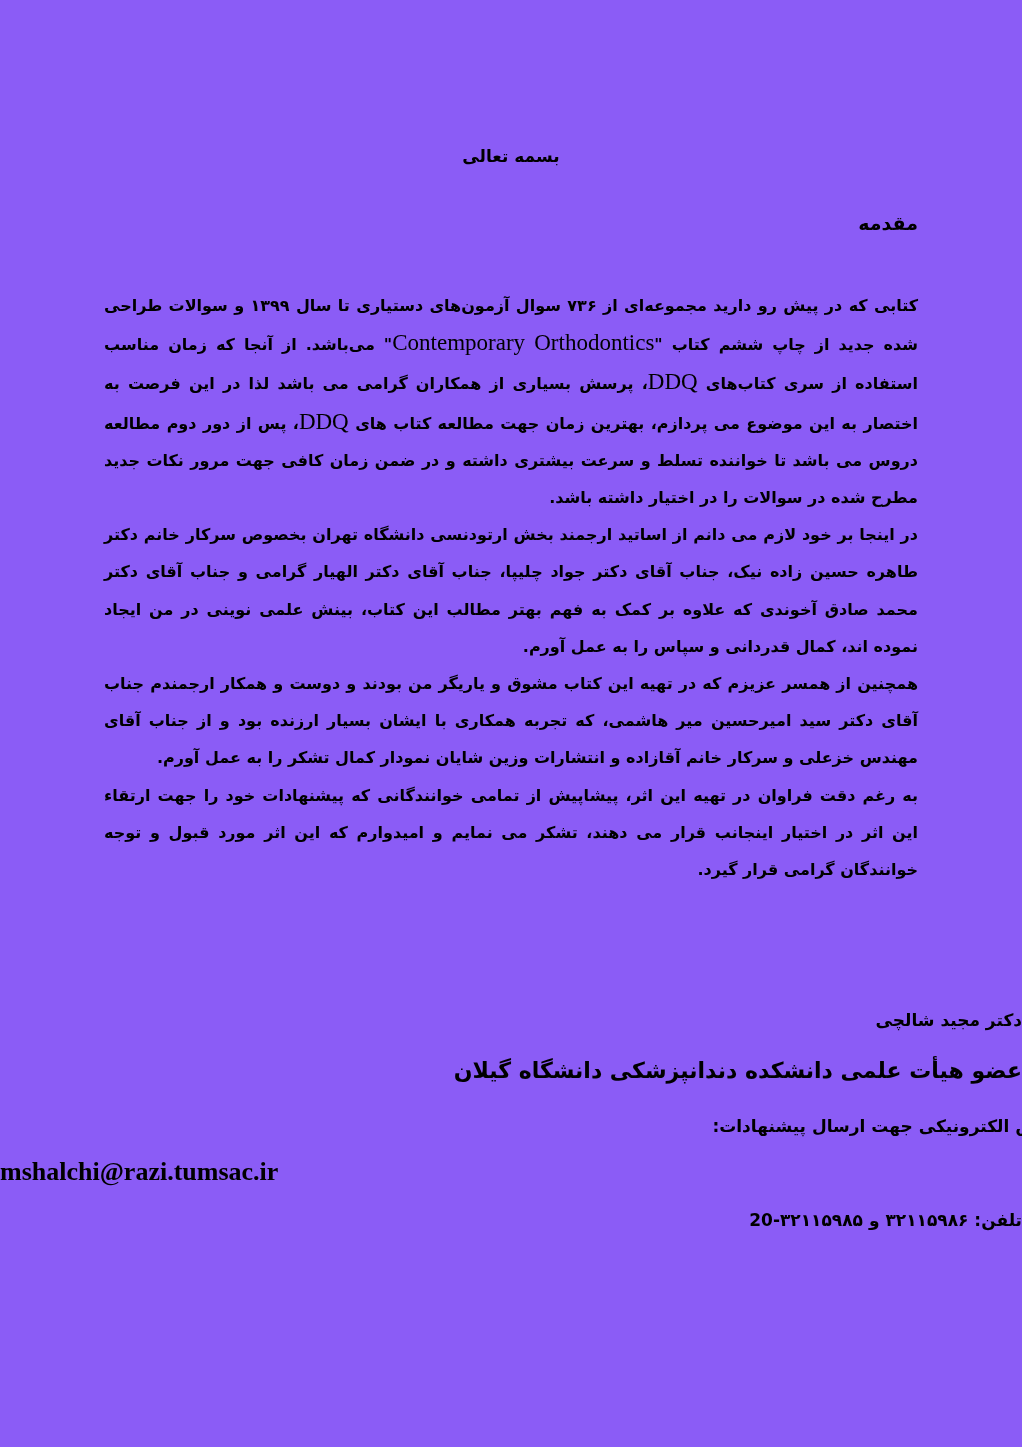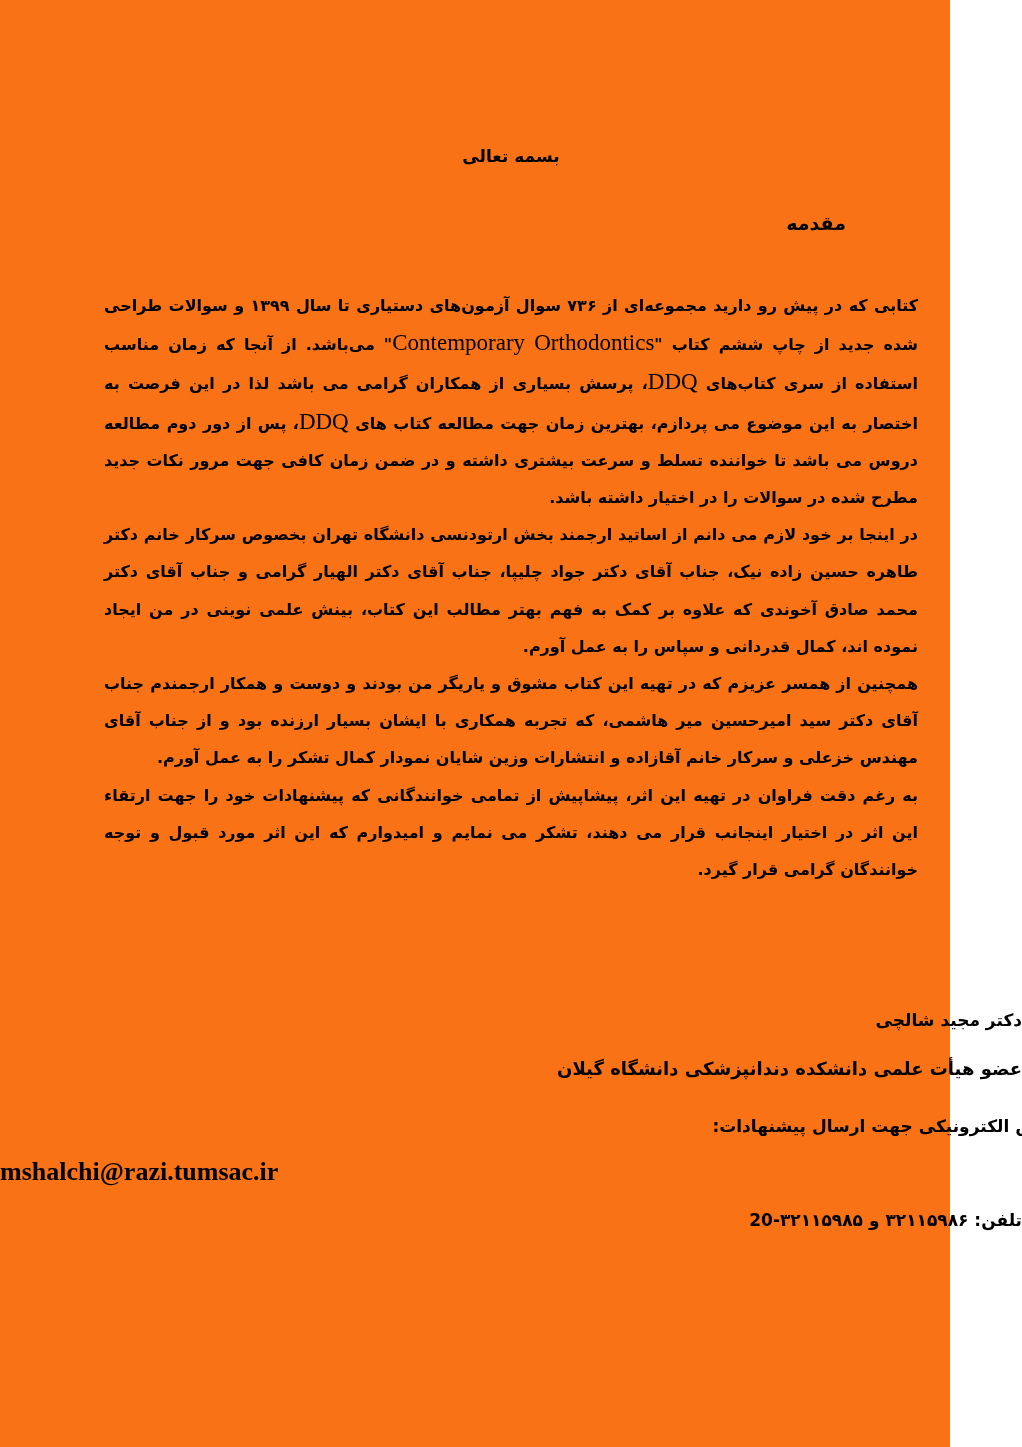--- a/index.html
+++ b/index.html
@@ -12,23 +12,23 @@
       height: 1447px;
       position: relative;
       overflow: hidden;
       color: #000000;
       font-family: "DejaVu Sans", "Liberation Sans", sans-serif;
     }
     .page {
       position: absolute;
       left: 0;
       top: 0;
-      width: 950px;
+      width: 1022px;
       height: 1447px;
-      background: #f97316;
+      background: #8b5cf6;
     }
     .basmala {
       position: absolute;
       top: 146px;
       left: 0;
       width: 1022px;
       text-align: center;
       direction: rtl;
       font-size: 17px;
       font-weight: bold;
@@ -64,21 +64,21 @@
       unicode-bidi: isolate;
     }
     .signature {
       position: absolute;
       left: 0;
       width: 1022px;
       direction: rtl;
       font-weight: bold;
     }
     .sig-name { top: 1010px; font-size: 17px; }
-    .sig-position { top: 1058px; font-size: 18px; }
+    .sig-position { top: 1058px; font-size: 22px; }
     .sig-email-label { top: 1116px; font-size: 17px; margin-left: 41px; }
     .sig-email {
       top: 1157px;
       font-size: 26px;
       direction: ltr;
       font-family: "Liberation Serif", "DejaVu Serif", serif;
     }
     .sig-phone { top: 1210px; font-size: 17px; }
   </style>
 </head>

